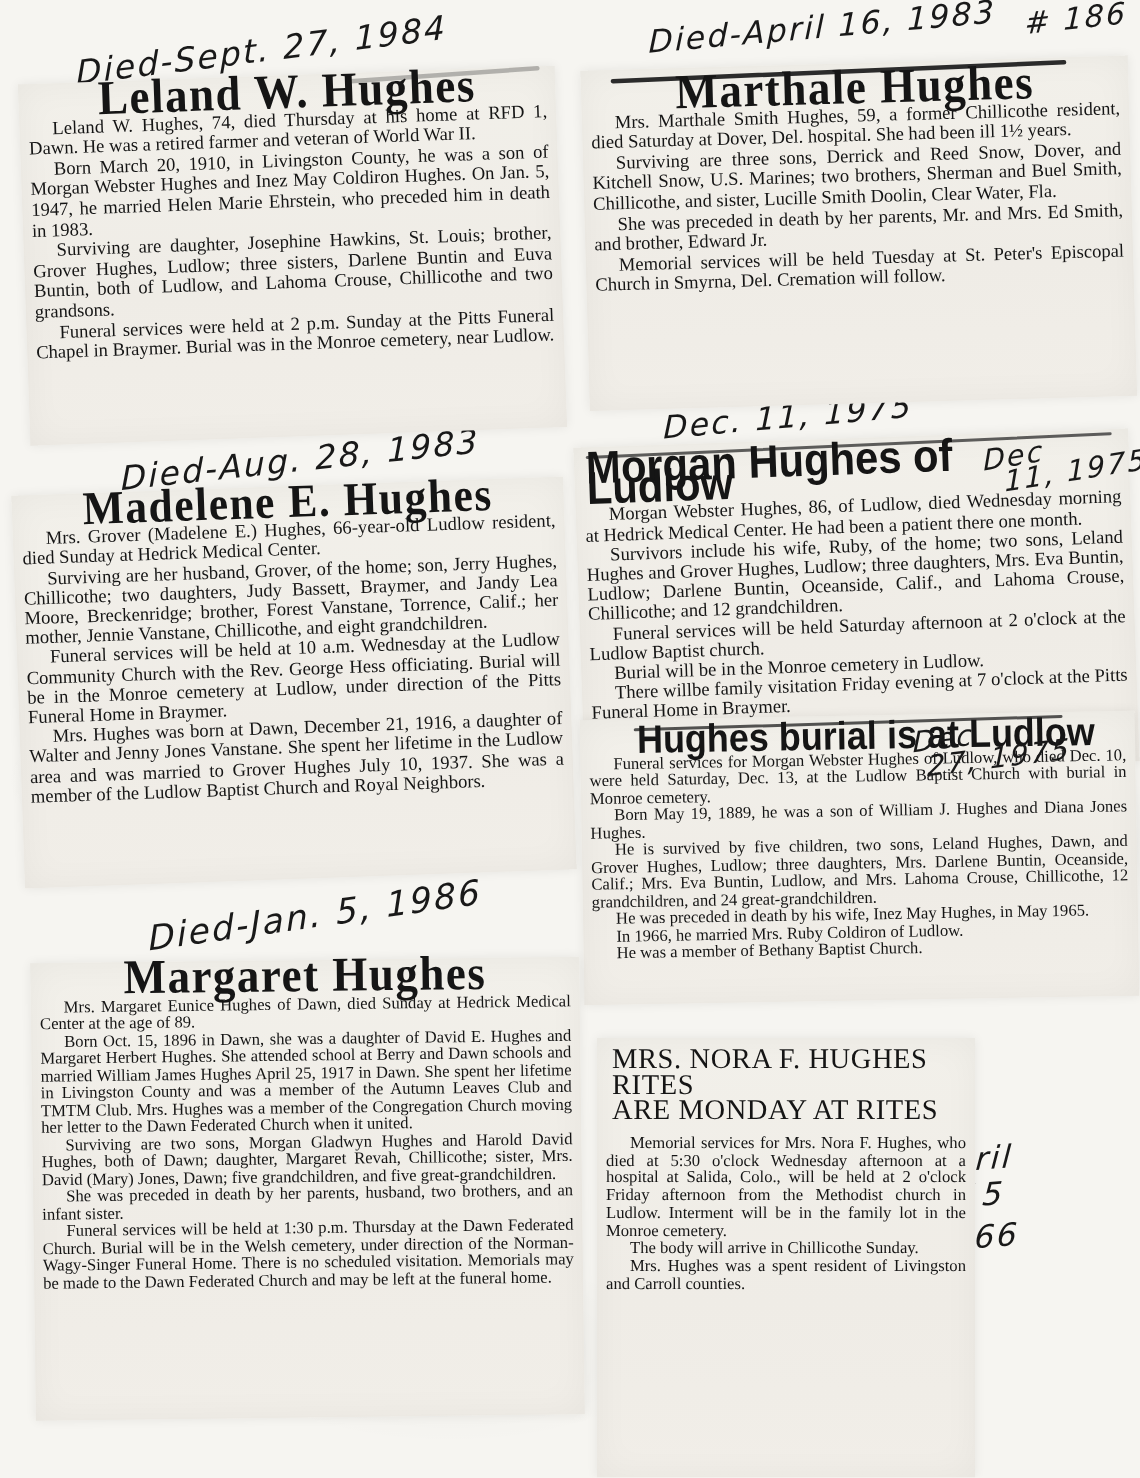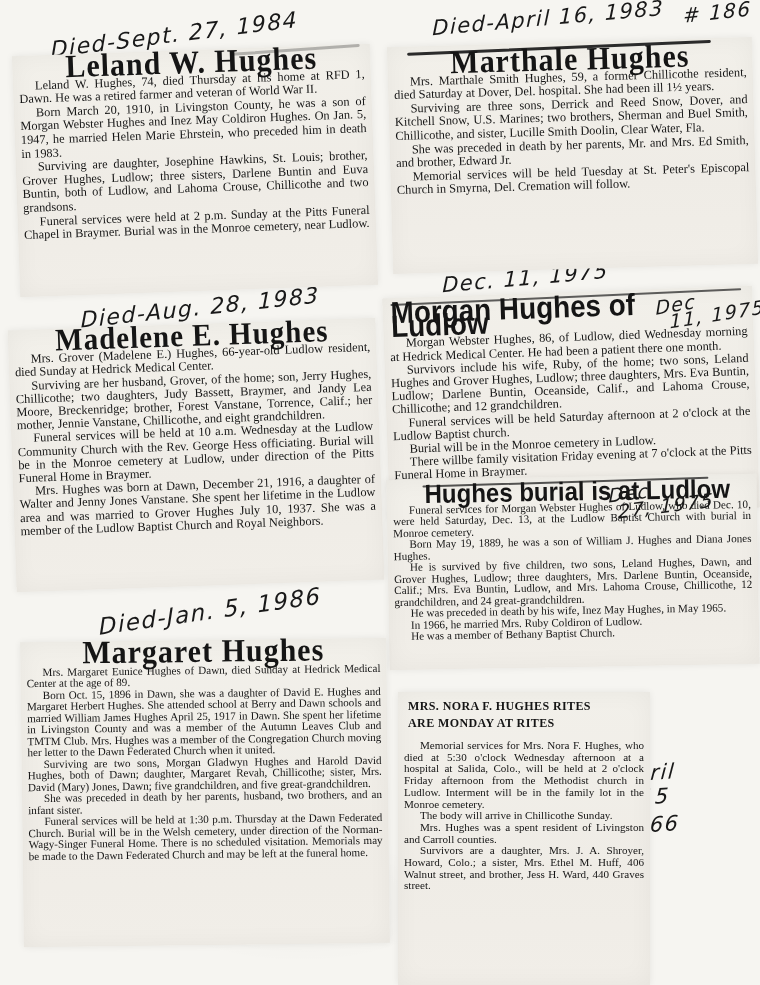--- a/index.html
+++ b/index.html
@@ -133,23 +133,22 @@
   <section class="clip fs-b" style="left:22px;top:640px;width:366px;height:305px;transform:rotate(-0.7deg);">
     <h2 class="hl-serif" style="font-size:30px;margin-bottom:8px;">Margaret Hughes</h2>
     <p>Mrs. Margaret Eunice Hughes of Dawn, died Sunday at Hedrick Medical Center at the age of 89.</p>
     <p>Born Oct. 15, 1896 in Dawn, she was a daughter of David E. Hughes and Margaret Herbert Hughes. She attended school at Berry and Dawn schools and married William James Hughes April 25, 1917 in Dawn. She spent her lifetime in Livingston County and was a member of the Autumn Leaves Club and TMTM Club. Mrs. Hughes was a member of the Congregation Church moving her letter to the Dawn Federated Church when it united.</p>
     <p>Surviving are two sons, Morgan Gladwyn Hughes and Harold David Hughes, both of Dawn; daughter, Margaret Revah, Chillicothe; sister, Mrs. David (Mary) Jones, Dawn; five grandchildren, and five great-grandchildren.</p>
     <p>She was preceded in death by her parents, husband, two brothers, and an infant sister.</p>
     <p>Funeral services will be held at 1:30 p.m. Thursday at the Dawn Federated Church. Burial will be in the Welsh cemetery, under direction of the Norman-Wagy-Singer Funeral Home. There is no scheduled visitation. Memorials may be made to the Dawn Federated Church and may be left at the funeral home.</p>
   </section>
 
   <section class="clip fs-c" style="left:398px;top:692px;width:252px;height:293px;transform:rotate(0deg);">
-    <h2 style="font-family:'Liberation Serif',serif;font-weight:bold;font-size:12px;line-height:17px;letter-spacing:0.4px;margin:2px 0 8px 4px;">
+    <h2 style="font-family:'Liberation Serif',serif;font-weight:normal;font-size:19px;line-height:17px;letter-spacing:0.4px;margin:2px 0 8px 4px;">
       <span style="display:block;">MRS. NORA F. HUGHES RITES</span>
       <span style="display:block;">ARE MONDAY AT RITES</span>
     </h2>
     <p>Memorial services for Mrs. Nora F. Hughes, who died at 5:30 o'clock Wednesday afternoon at a hospital at Salida, Colo., will be held at 2 o'clock Friday afternoon from the Methodist church in Ludlow. Interment will be in the family lot in the Monroe cemetery.</p>
     <p>The body will arrive in Chillicothe Sunday.</p>
     <p>Mrs. Hughes was a spent resident of Livingston and Carroll counties.</p>
-    <p>Survivors are a daughter, Mrs. J. A. Shroyer, Howard, Colo.; a sister, Mrs. Ethel M. Huff, 406 Walnut street, and brother, Jess H. Ward, 440 Graves street.</p>
   </section>
 
 </div>
 
 </body></html>

